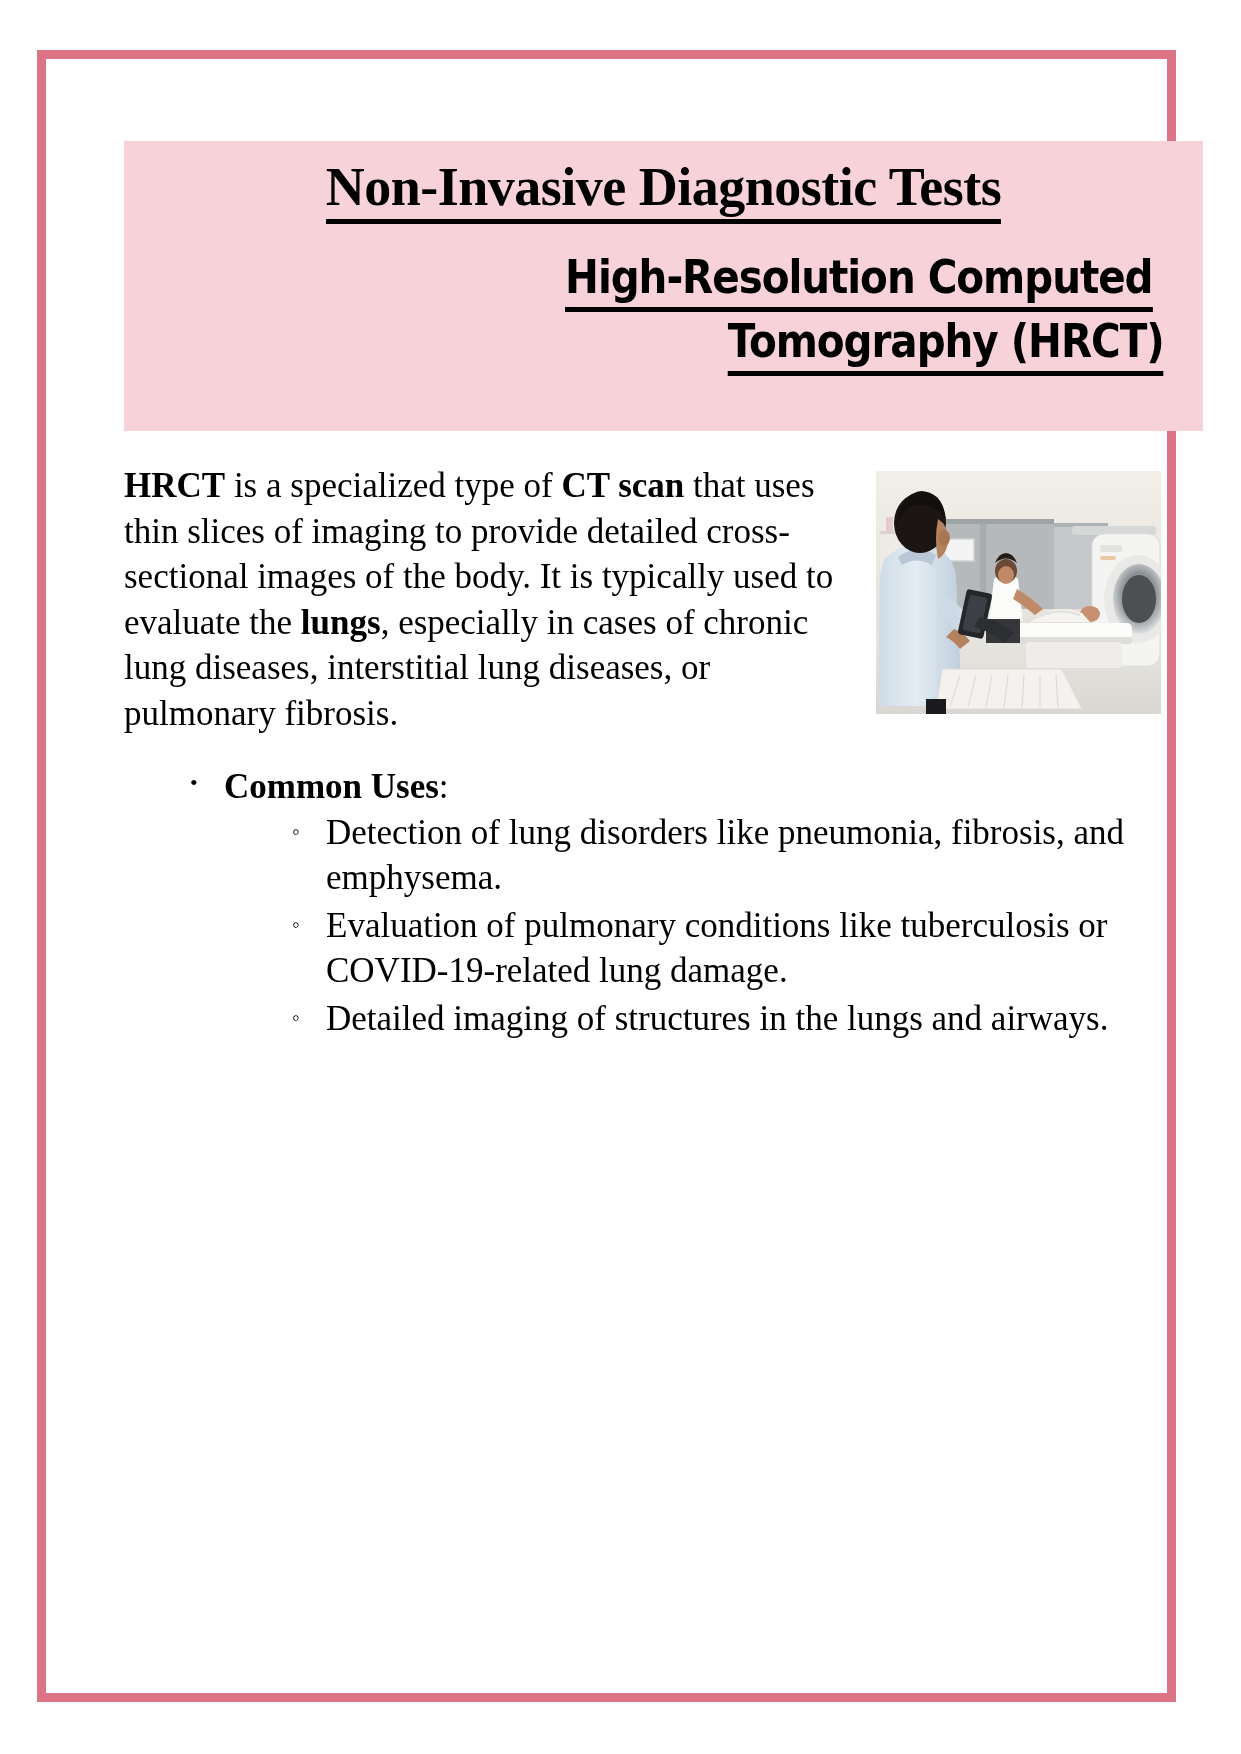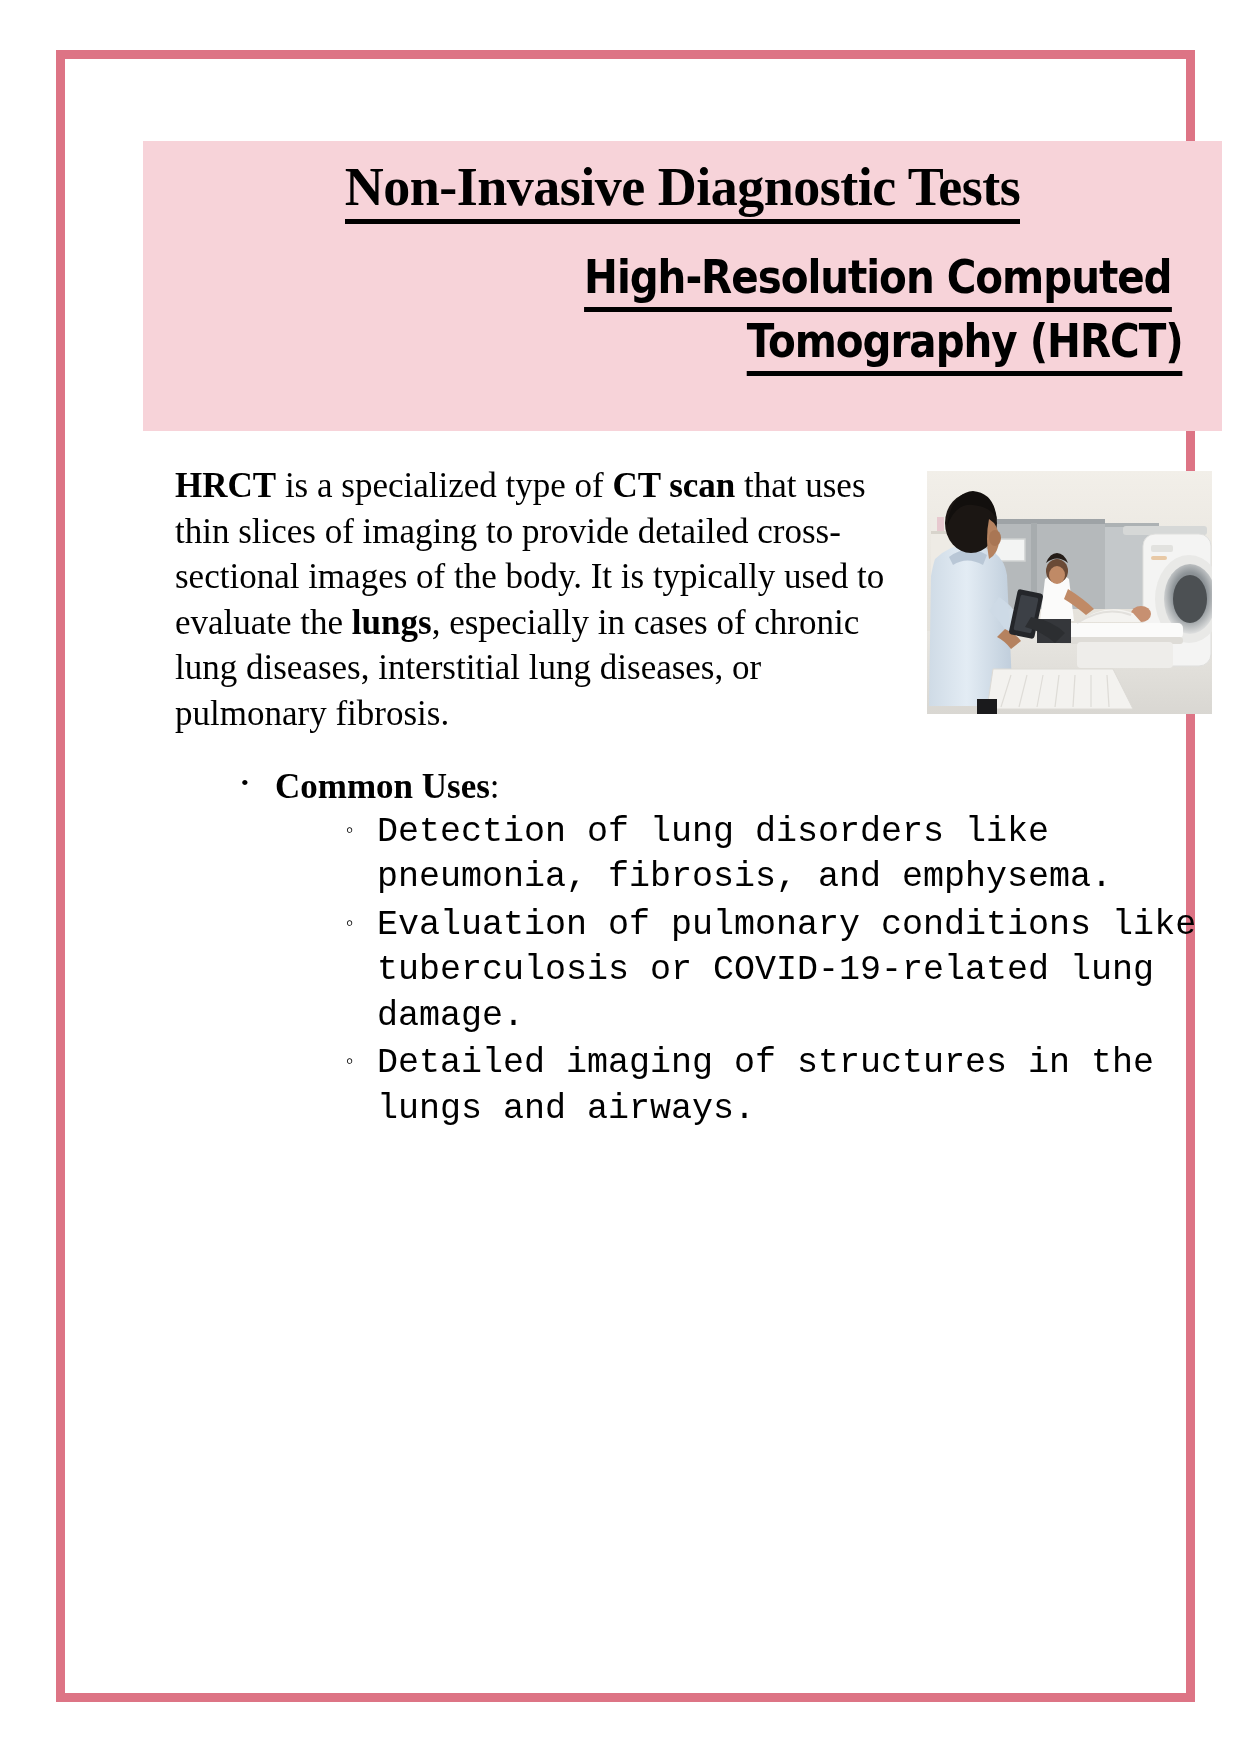--- a/index.html
+++ b/index.html
@@ -17,21 +17,21 @@
   #page {
     position: relative;
     width: 1241px;
     height: 1754px;
     background: #ffffff;
   }
 
   
   #page-border {
     position: absolute;
-    left: 56px;
+    left: 37px;
     top: 50px;
     width: 1139px;
     height: 1652px;
     border: 9px solid #dd7485;
     box-sizing: border-box;
     background: #ffffff;
   }
 
   
   #title-banner {
@@ -75,21 +75,20 @@
     display: inline-block;
     border-bottom: 5px solid #000;
   }
 
   
   #body-content {
     position: absolute;
     left: 78px;
     top: 404px;
     width: 1085px;
-    margin-left: 32px;
   }
 
   .photo {
     float: right;
     width: 285px;
     height: 243px;
     margin: 8px 48px 4px 18px;
     position: relative;
     overflow: hidden;
     background: #e9e8e4;
@@ -125,21 +124,20 @@
     left: 6px;
     top: -2px;
     font-size: 22px;
     line-height: 1.9;
   }
 
   ul.lvl2 {
     margin: 0;
     padding-left: 64px;
     list-style: none;
-    font-family: Liberation Mono, monospace;
   }
   ul.lvl2 > li {
     font-size: 35px;
     line-height: 1.30;
     color: #000;
     position: relative;
     padding-left: 38px;
     margin-bottom: 2px;
   }
   ul.lvl2 > li::before {

